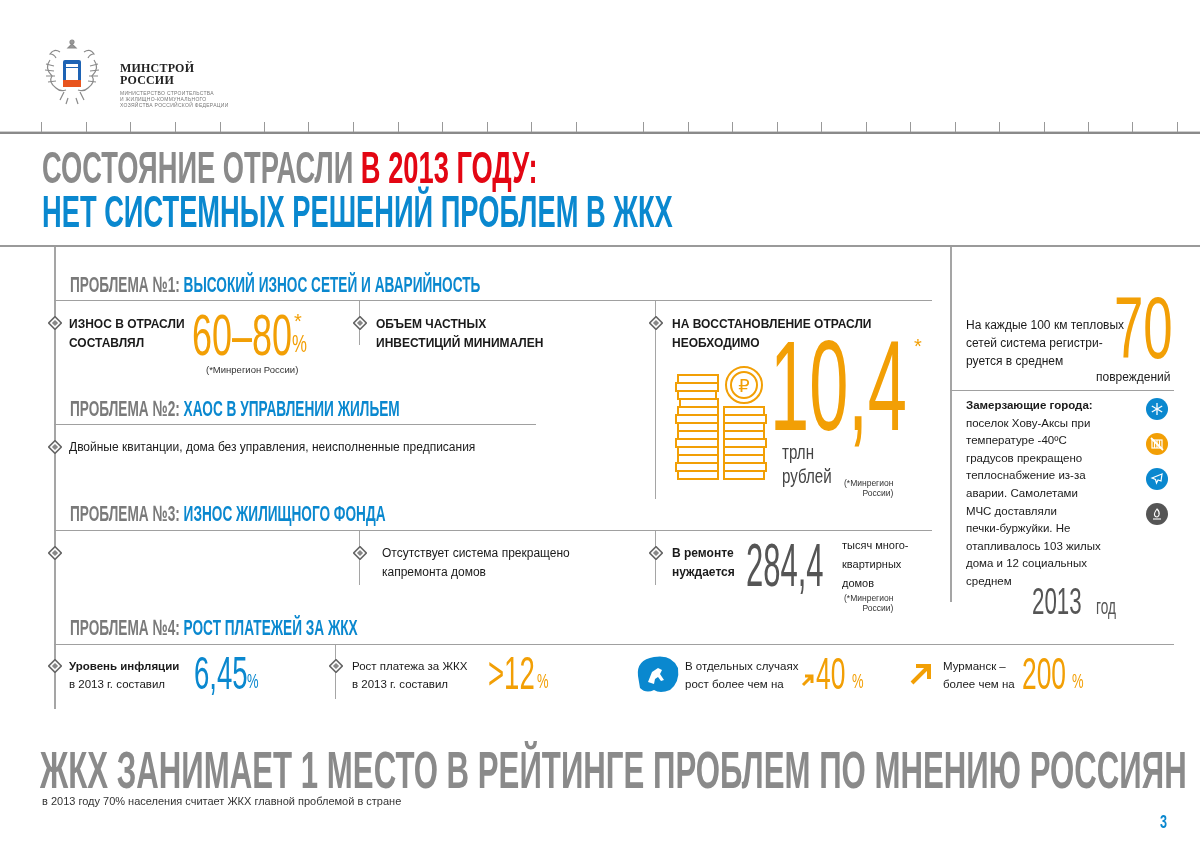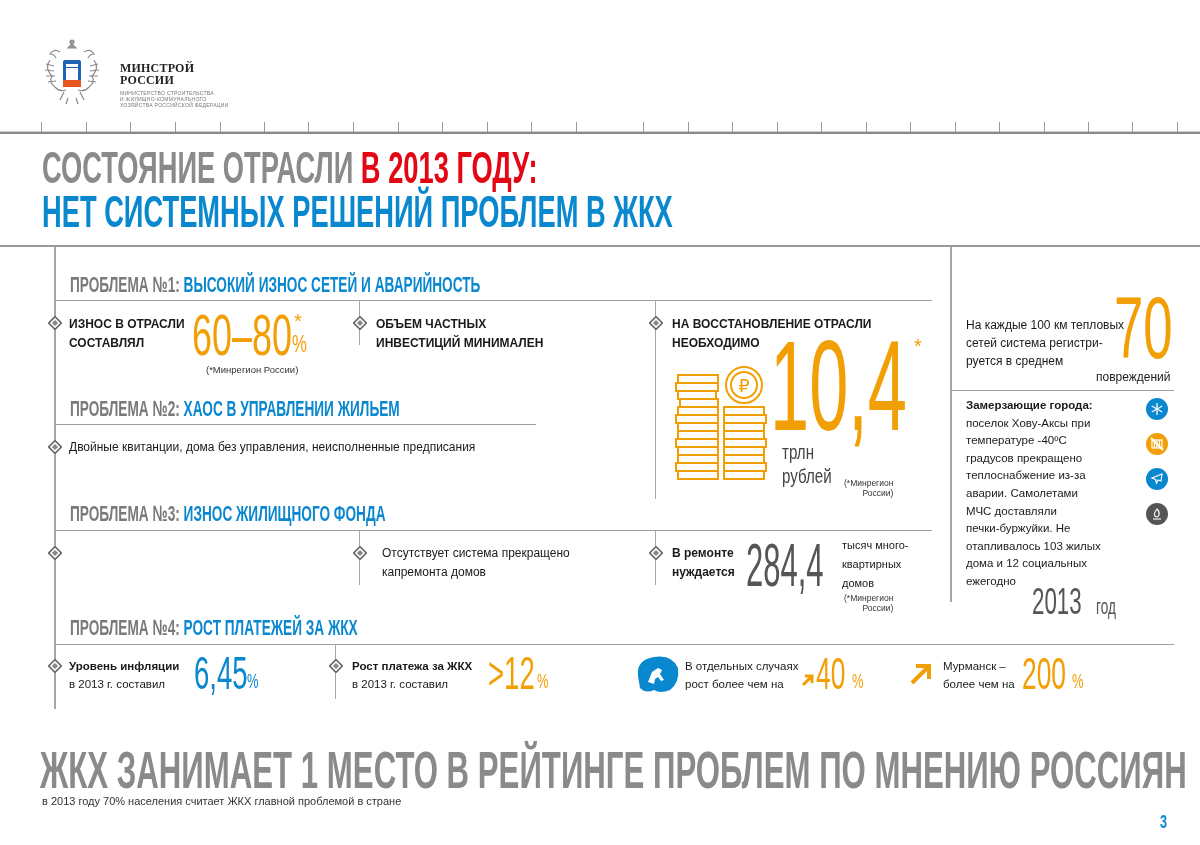--- a/index.html
+++ b/index.html
@@ -257,21 +257,21 @@
   <div style="font-weight:700;">Замерзающие города:</div>
   <div>поселок Хову-Аксы при</div>
   <div>температуре  -40ºС</div>
   <div>градусов прекращено</div>
   <div>теплоснабжение из-за</div>
   <div>аварии. Самолетами</div>
   <div>МЧС доставляли</div>
   <div>печки-буржуйки. Не</div>
   <div>отапливалось 103 жилых</div>
   <div>дома и 12 социальных</div>
-  <div>ежегодно</div>
+  <div>среднем</div>
 </div>
 
 <div class="icon-circle" style="left:1146px; top:398px; background:#0a88cf;">
   <svg width="14" height="14" viewBox="0 0 14 14">
       <g stroke="#fff" stroke-width="1.3">
         <line x1="7" y1="1" x2="7" y2="13"></line>
         <line x1="1.8" y1="4" x2="12.2" y2="10"></line>
         <line x1="1.8" y1="10" x2="12.2" y2="4"></line>
       </g>
     </svg>
@@ -323,21 +323,21 @@
 <div class="abs" style="left:194px; top:650px;">
   <span class="big big-blue" style="font-size:46px; line-height:46px; transform:scaleX(0.6);">6,45</span>
 </div>
 <div class="abs big big-blue" style="left:247px; top:670px; font-size:20px; transform:scaleX(0.65);">%</div>
 
 <svg class="diamond" style="left:329px; top:659px;" viewBox="0 0 14 14">
     <rect x="2.5" y="2.5" width="9" height="9" transform="rotate(45 7 7)" fill="#fff" stroke="#666" stroke-width="1.6"></rect>
     <rect x="4.8" y="4.8" width="4.4" height="4.4" transform="rotate(45 7 7)" fill="#888"></rect>
   </svg>
 <div class="abs" style="left:352px; top:657px; font-size:11.5px; line-height:18px;">
-  <div style="font-weight:700;">Рост платежа за ЖКХ</div>
+  <div style="font-weight:400;">Рост платежа за ЖКХ</div>
   <div>в 2013 г. составил</div>
 </div>
 <div class="abs" style="left:488px; top:650px;">
   <span class="big big-orange" style="font-size:46px; line-height:46px; transform:scaleX(0.6);">&gt;12</span>
 </div>
 <div class="abs big big-orange" style="left:537px; top:670px; font-size:20px; transform:scaleX(0.65);">%</div>
 
 <div class="abs" style="left:634px; top:654px; width:46px; height:40px;">
   <svg width="46" height="40" viewBox="0 0 46 40">
       <path d="M4 22 Q2 6 20 3 Q38 0 44 14 Q46 28 36 36 Q26 40 20 36 Q12 40 6 34 Z" fill="#0a88cf"></path>

